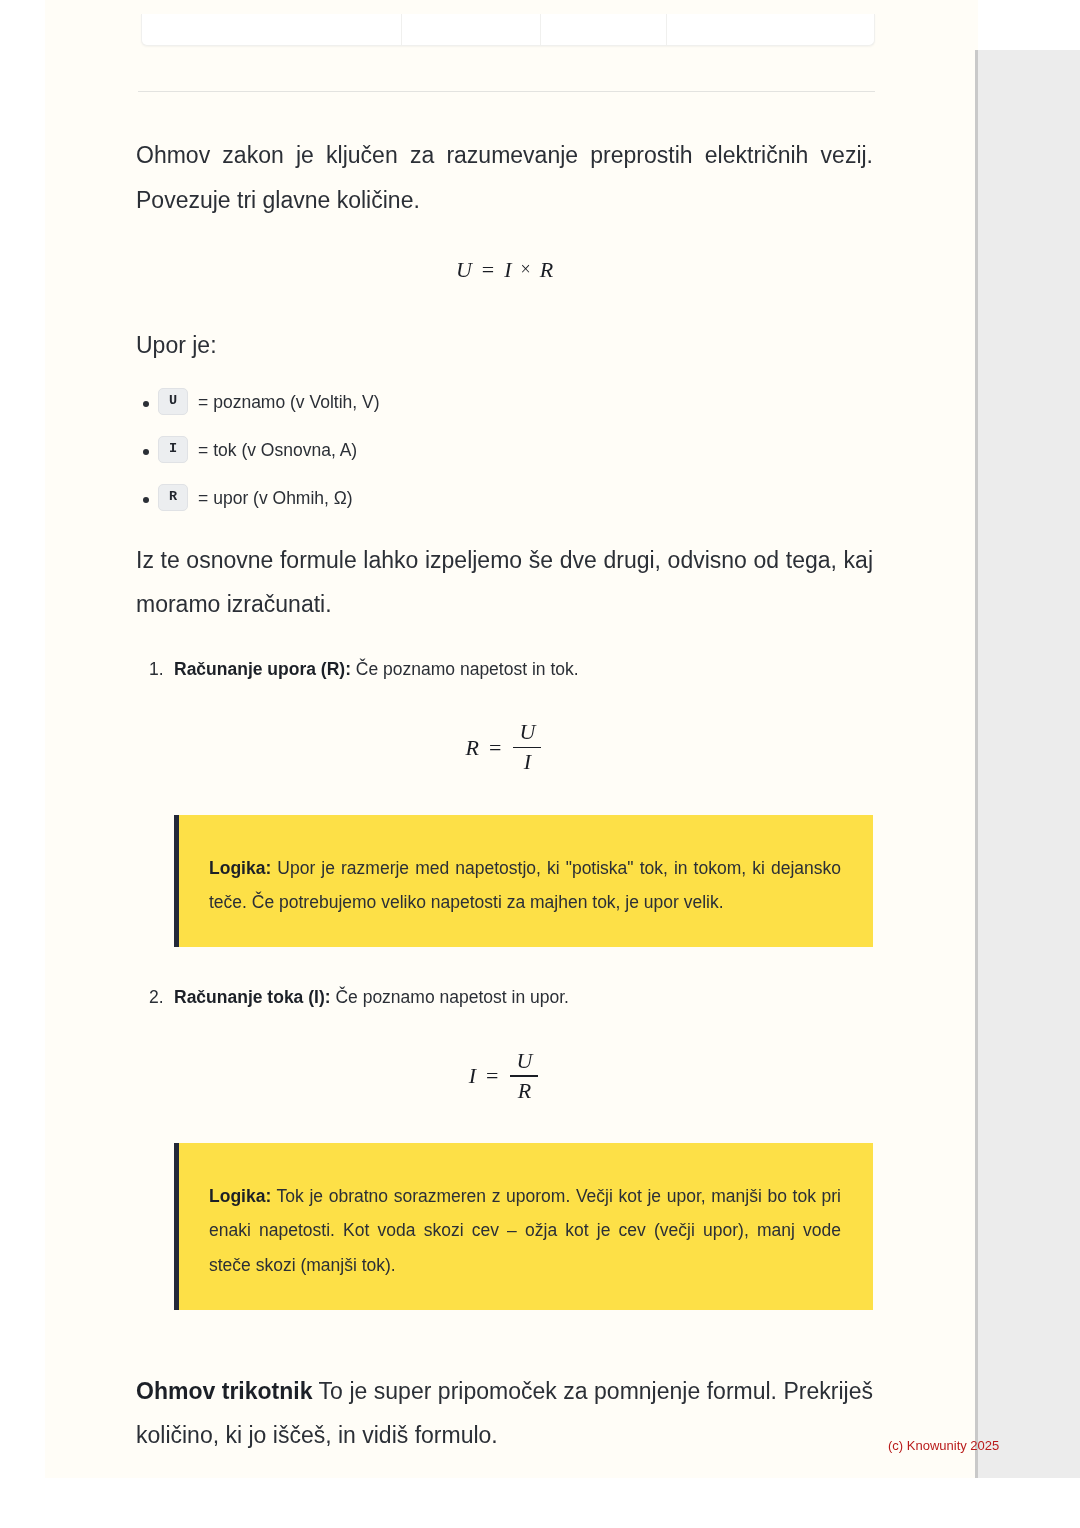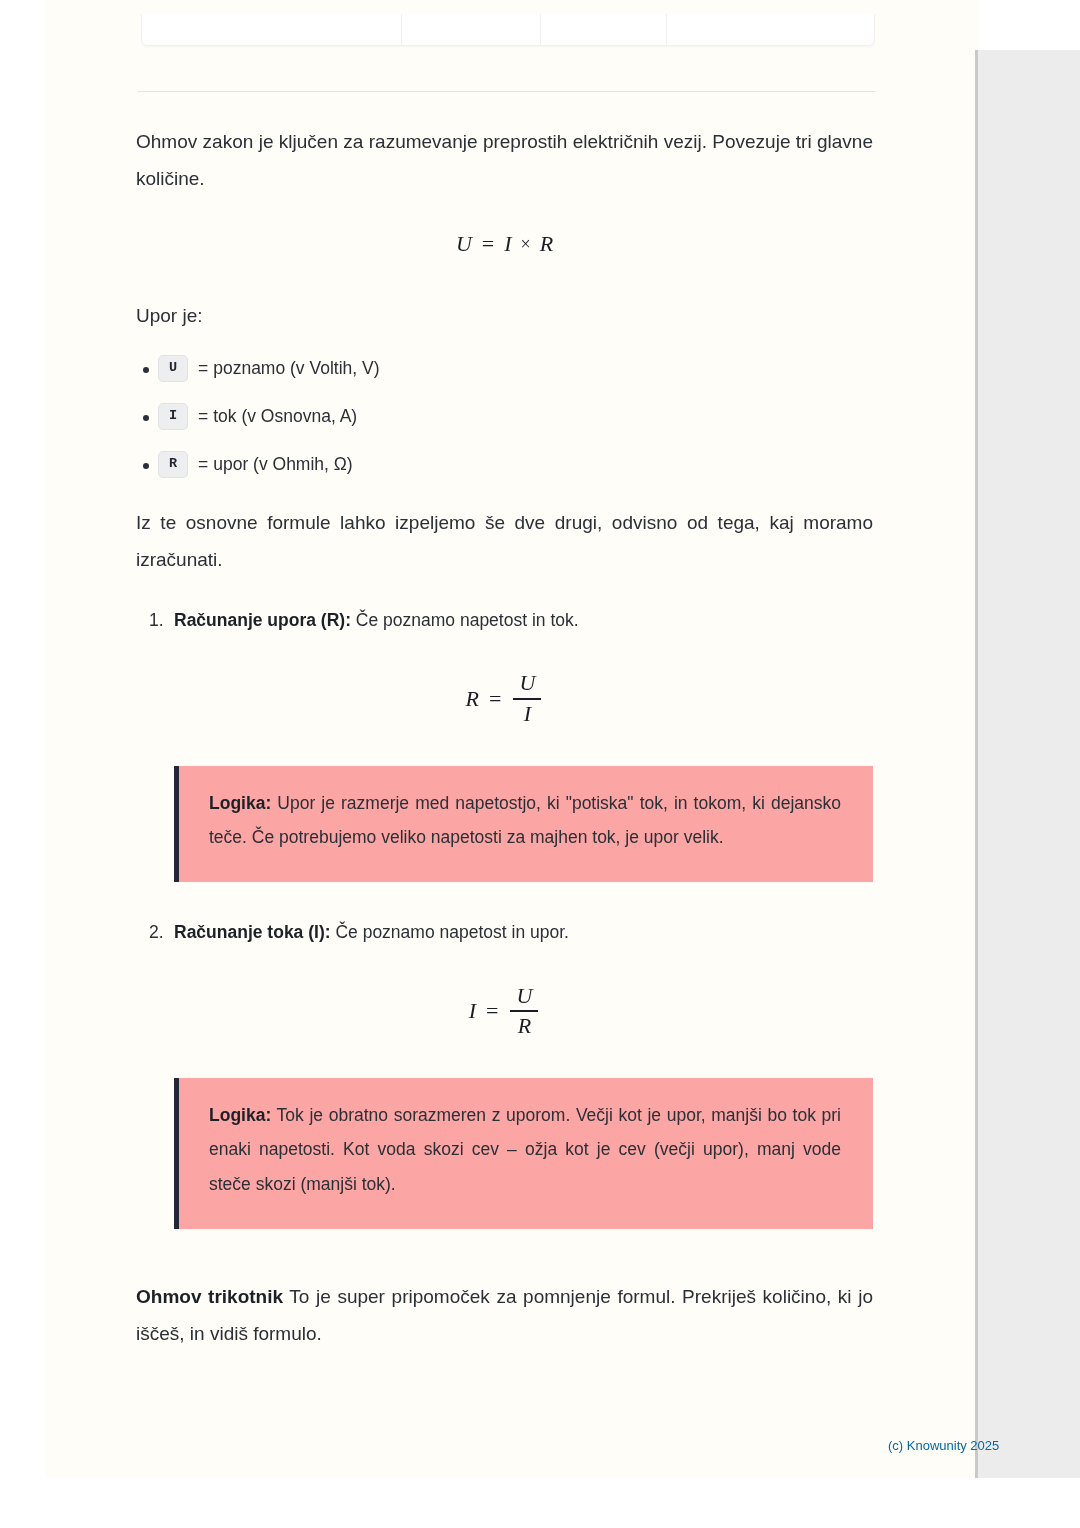--- a/index.html
+++ b/index.html
@@ -89,22 +89,22 @@
   h1.doc-title {
     margin: 0 0 30px 0;
     font-size: 29px;
     line-height: 1.25;
     font-weight: 700;
     color: #2d3142;
     letter-spacing: -0.2px;
   }
 
   p.body {
-    margin: 5px 0 26px 0;
-    font-size: 19px;
+    margin: 15px 0 26px 0;
+    font-size: 23px;
     line-height: 1.95;
     color: #2b2f36;
     text-align: justify;
     text-justify: inter-word;
   }
   p.body.tight { margin-bottom: 20px; }
 
   p.body b, .bold { font-weight: 700; color: #1c2027; }
 
   
@@ -207,43 +207,43 @@
     left: -25px;
     top: 0;
     font-size: 17.5px;
     line-height: 1.9;
     color: #2b2f36;
   }
 
   
   blockquote.callout {
     margin: 0 0 0 38px;
-    padding: 20px 32px 28px 30px;
-    background: #fca5a5;
+    padding: 36px 32px 28px 30px;
+    background: #fde047;
     border-left: 5px solid #232838;
     box-sizing: border-box;
   }
   blockquote.callout p {
     margin: 0;
     font-size: 17.5px;
     line-height: 1.95;
     color: #2b2f36;
     text-align: justify;
     text-justify: inter-word;
   }
   .gap-md { height: 34px; }
   .gap-lg { height: 44px; }
 
   
   #watermark {
     position: absolute;
     left: 888px;
     top: 1438px;
     font-size: 13px;
-    color: #0369a1;
+    color: #b91c1c;
     font-family: "Liberation Sans", sans-serif;
     white-space: nowrap;
     z-index: 5;
   }
 </style>
 </head>
 <body>
 
 <div id="page-surface">
 

